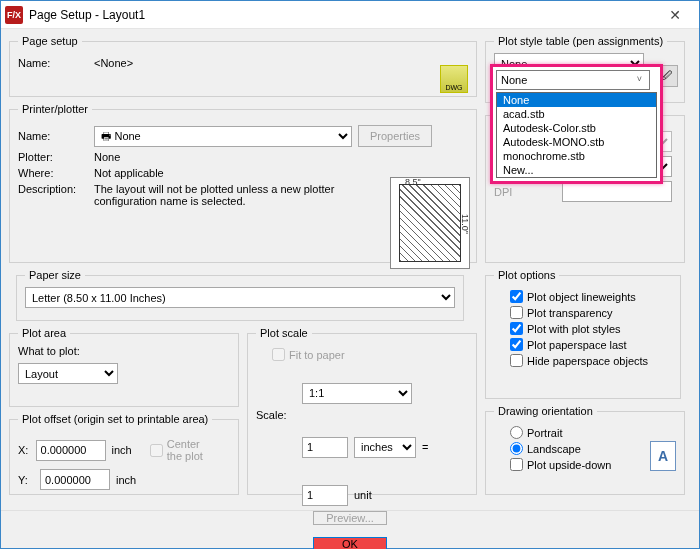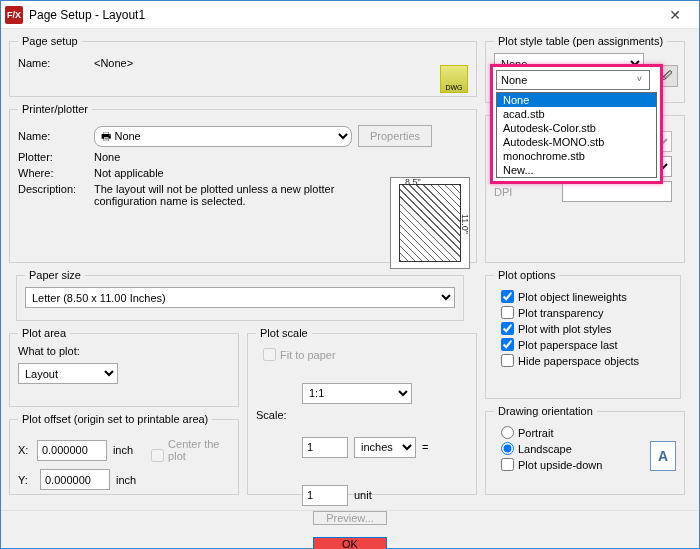--- a/index.html
+++ b/index.html
@@ -22,21 +22,21 @@
   .fs-plotstyle { top: 6px; left: 484px; width: 200px; height: 68px; }
   .fs-shaded { top: 80px; left: 484px; width: 200px; height: 154px; }
   .fs-plotopts { top: 240px; left: 484px; width: 196px; height: 130px; }
   .fs-orient { top: 376px; left: 484px; width: 200px; height: 90px; }
   .row { display: flex; align-items: center; margin: 4px 0; gap: 6px; }
   .lbl { width: 70px; }
   .lbl-sm { width: 40px; margin-top: 44px; }
   select, input[type=text] { font-family: inherit; font-size: 11px; border: 1px solid #a7a7a7; background: #fff; height: 21px; padding: 1px 4px; }
   select { padding: 1px 2px; }
   input[type=checkbox], input[type=radio] { margin: 0 4px 0 0; vertical-align: middle; }
-  label.ck { display: flex; align-items: flex-end; margin: 3px 7px; }
+  label.ck { display: flex; align-items: center; margin: 3px 16px; }
   .btn { min-width: 74px; height: 22px; border: 1px solid #adadad; background: #e1e1e1; font-family: inherit; font-size: 11px; cursor: pointer; padding: 0 8px; }
   .btn:disabled, .btn.disabled { color: #9e9e9e; background: #efefef; cursor: default; }
   .btn.primary { border: 1px solid #0078d7; background: #ef4444; }
   .dwg-icon { width: 28px; height: 28px; border: 1px solid #c0c000; background: linear-gradient(#e8e87f,#c8c840); position: absolute; right: 8px; top: 18px; font-size: 7px; text-align: center; color: #000; display:flex; align-items:flex-end; justify-content:center; padding-bottom:1px; }
   .preview-box { width: 80px; height: 92px; border: 1px solid #888; background: #fff; position: absolute; right: 6px; top: 62px; padding: 6px 8px; }
   .preview-page { width: 100%; height: 100%; background: repeating-linear-gradient(45deg,#666 0,#666 1px,transparent 1px,transparent 5px); border: 1px solid #333; }
   .preview-dim-top { position: absolute; top: -1px; left: 14px; font-size: 9px; color: #333; }
   .preview-dim-side { position: absolute; top: 36px; right: -1px; font-size: 9px; color: #333; writing-mode: vertical-rl; }
   .disabled-text { color: #9e9e9e; }
   .desc { display: flex; align-items: flex-start; }
@@ -72,21 +72,21 @@
         <span>&lt;None&gt;</span>
       </div>
       <div class="dwg-icon">DWG</div>
     </fieldset>
 
     <fieldset class="fs-printer">
       <legend>Printer/plotter</legend>
       <div class="row">
         <span class="lbl">Name:</span>
         <div style="position:relative; flex:1; max-width:258px;">
-          <select style="width:100%;border-radius:8px;">
+          <select style="width:100%;">
             <option>🖶 None</option>
           </select>
         </div>
         <button class="btn disabled" disabled="">Properties</button>
       </div>
       <div class="row">
         <span class="lbl">Plotter:</span>
         <span>None</span>
       </div>
       <div class="row">

